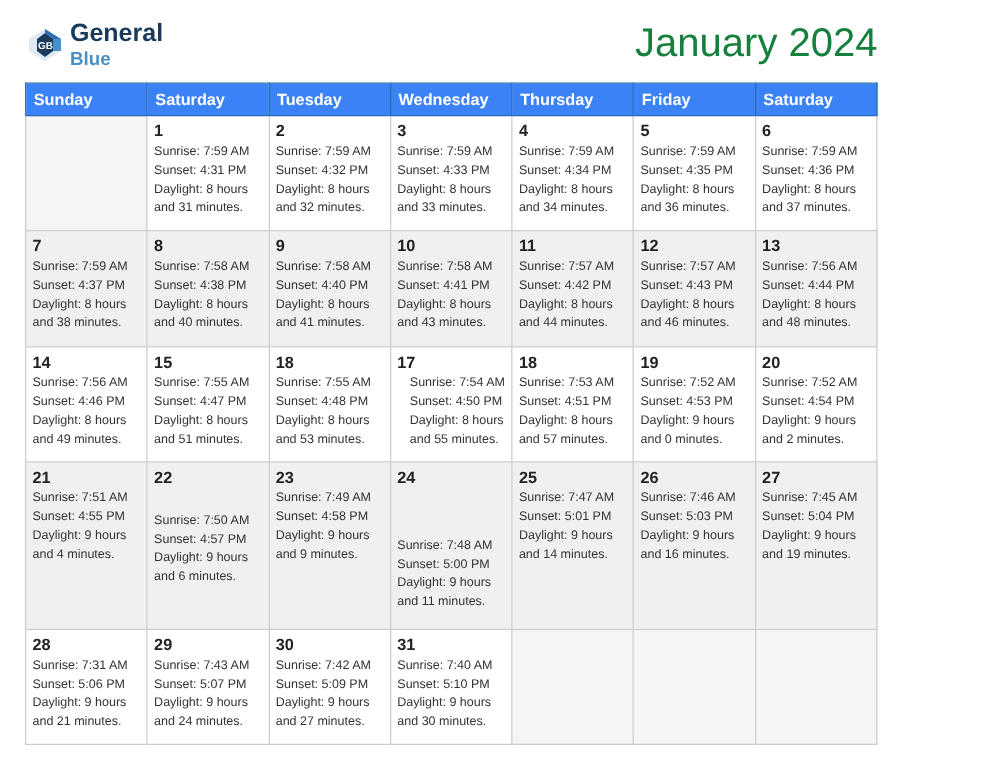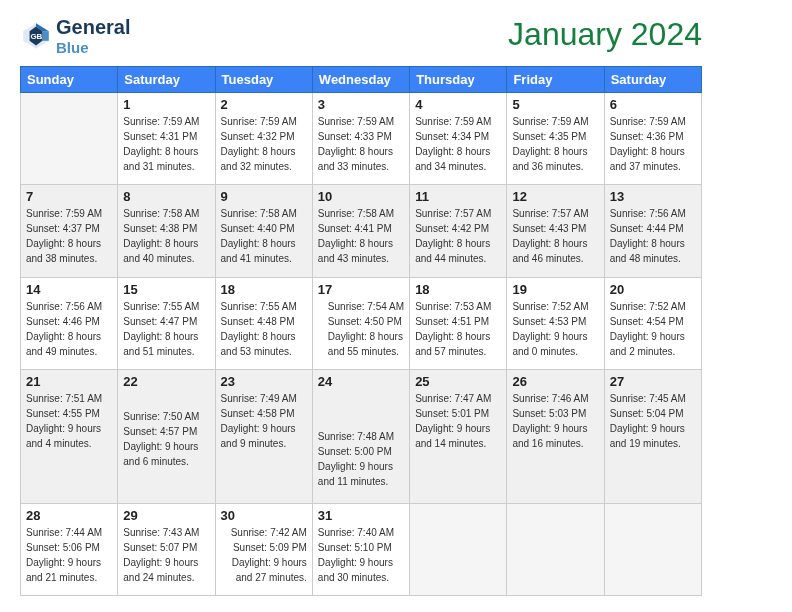--- a/index.html
+++ b/index.html
@@ -316,35 +316,35 @@
             <div class="day-number">27</div>
             <div class="day-info" style="white-space: pre-line;">Sunrise: 7:45 AM
 Sunset: 5:04 PM
 Daylight: 9 hours
 and 19 minutes.</div>
           </td>
         </tr>
         <tr>
           <td>
             <div class="day-number">28</div>
-            <div class="day-info" style="white-space: pre-line;">Sunrise: 7:44 AM
+            <div class="day-info" style="white-space: pre-line;">Sunrise: 7:31 AM
 Sunset: 5:06 PM
 Daylight: 9 hours
 and 21 minutes.</div>
           </td>
           <td>
             <div class="day-number">29</div>
             <div class="day-info" style="white-space: pre-line;">Sunrise: 7:43 AM
 Sunset: 5:07 PM
 Daylight: 9 hours
 and 24 minutes.</div>
           </td>
           <td>
             <div class="day-number">30</div>
-            <div class="day-info" style="white-space: pre-line; text-align: right;">Sunrise: 7:42 AM
+            <div class="day-info" style="white-space: pre-line;">Sunrise: 7:42 AM
 Sunset: 5:09 PM
 Daylight: 9 hours
 and 27 minutes.</div>
           </td>
           <td>
             <div class="day-number">31</div>
             <div class="day-info" style="white-space: pre-line;">Sunrise: 7:40 AM
 Sunset: 5:10 PM
 Daylight: 9 hours
 and 30 minutes.</div>

